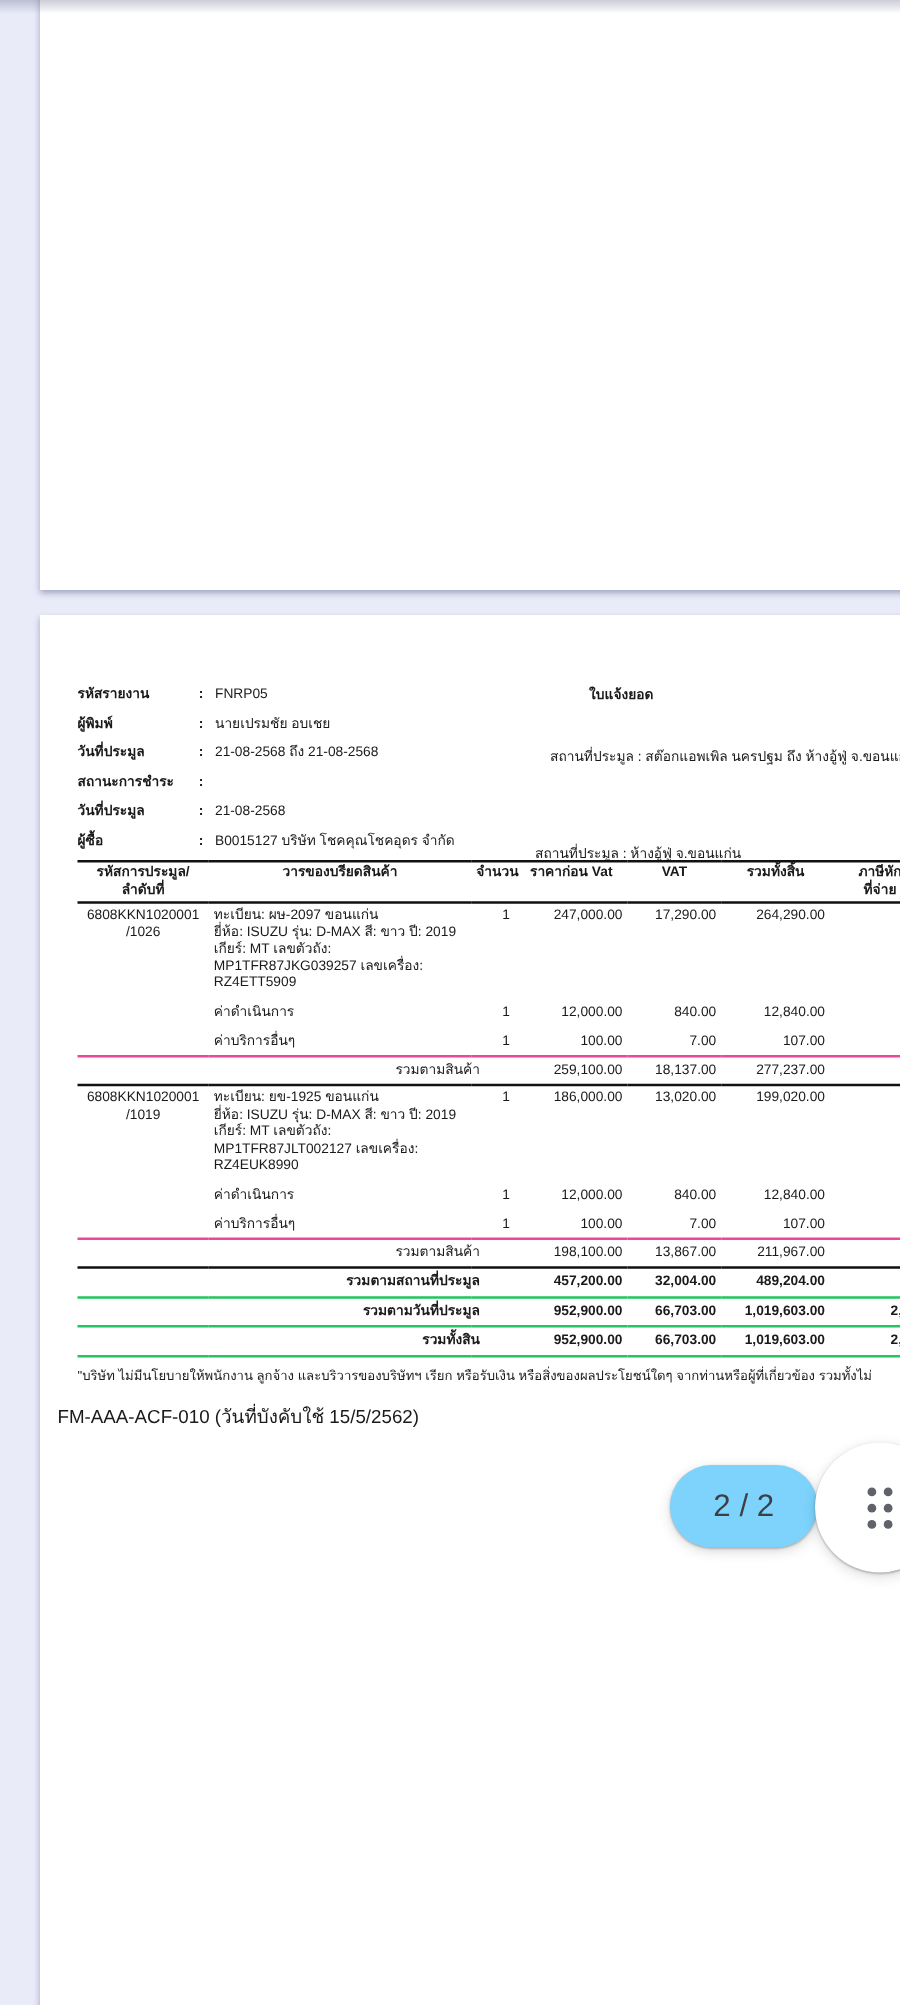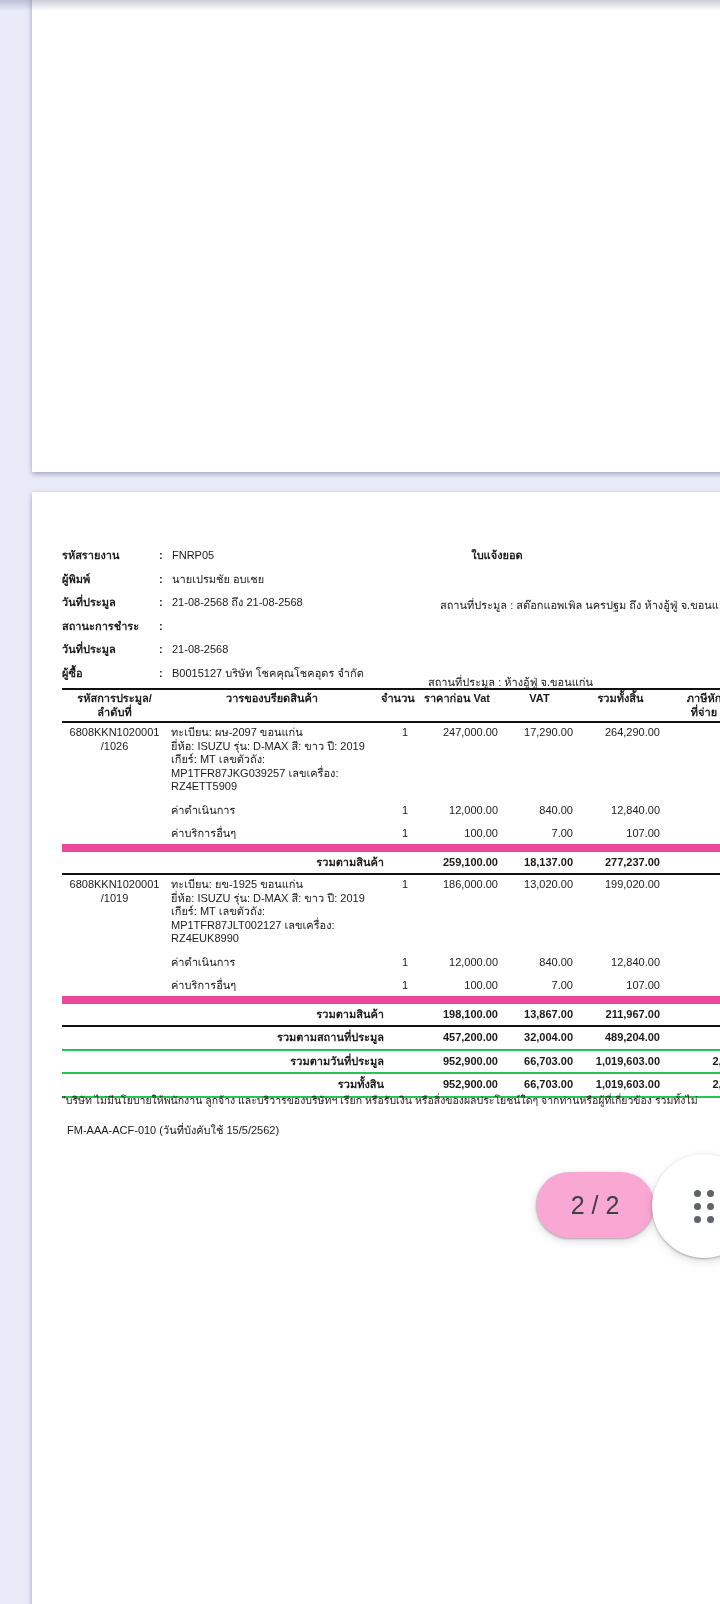--- a/index.html
+++ b/index.html
@@ -33,32 +33,32 @@
     table-layout:fixed;font-size:11px;line-height:13.5px;}
   col.c-code{width:105px;}col.c-desc{width:210px;}col.c-qty{width:35px;}
   col.c-pre{width:90px;}col.c-vat{width:75px;}col.c-tot{width:87px;}col.c-wht{width:80px;}
   table.doc th{font-weight:bold;text-align:center;vertical-align:top;padding:2px 4px;
     border-top:2px solid #111;border-bottom:2px solid #111;}
   table.doc td{vertical-align:top;padding:3px 4px;}
   td.code{text-align:center;}
   td.num{text-align:right;white-space:nowrap;}
   td.wht{padding-right:26px;}
   tr.svc td{padding-top:7px;}
-  tr.subtotal td{border-top:8px solid #ec4899;border-bottom:2px solid #111;font-weight:bold;padding:4px;}
+  tr.subtotal td{border-top:2px solid #ec4899;border-bottom:2px solid #111;font-weight:normal;padding:4px;}
   tr.grand td{border-bottom:2px solid #22c55e;font-weight:bold;padding:4px;}
   td.sum-label{text-align:right;padding-right:28px !important;}
   .desc-line{display:block;}
 
   
   .disclaimer{position:absolute;left:30px;top:600px;font-size:10.5px;white-space:nowrap;width:900px;}
-  .form-code{position:absolute;left:35px;top:629px;font-size:11px;white-space:nowrap;}
+  .form-code{position:absolute;left:14px;top:629px;font-size:15px;white-space:nowrap;}
 
   
   .page-pill{position:absolute;left:536px;top:1172px;width:118px;height:66px;z-index:10;
-    background:#f9a8d4;border-radius:33px;display:flex;align-items:center;justify-content:center;
+    background:#7dd3fc;border-radius:33px;display:flex;align-items:center;justify-content:center;
     font-size:25px;color:#3c4043;box-shadow:0 1px 2px rgba(0,0,0,.28),0 3px 10px rgba(0,0,0,.15);}
   .fab{position:absolute;left:652px;top:1154px;width:104px;height:104px;z-index:10;
     background:#fff;border-radius:50%;display:flex;align-items:center;justify-content:center;
     box-shadow:0 1px 2px rgba(0,0,0,.28),0 3px 10px rgba(0,0,0,.15);}
   .fab-dots{display:grid;grid-template-columns:7px 7px;grid-auto-rows:7px;gap:6px;}
   .fab-dots i{width:7px;height:7px;border-radius:50%;background:#5f6368;}
 </style>
 </head>
 <body>
 

